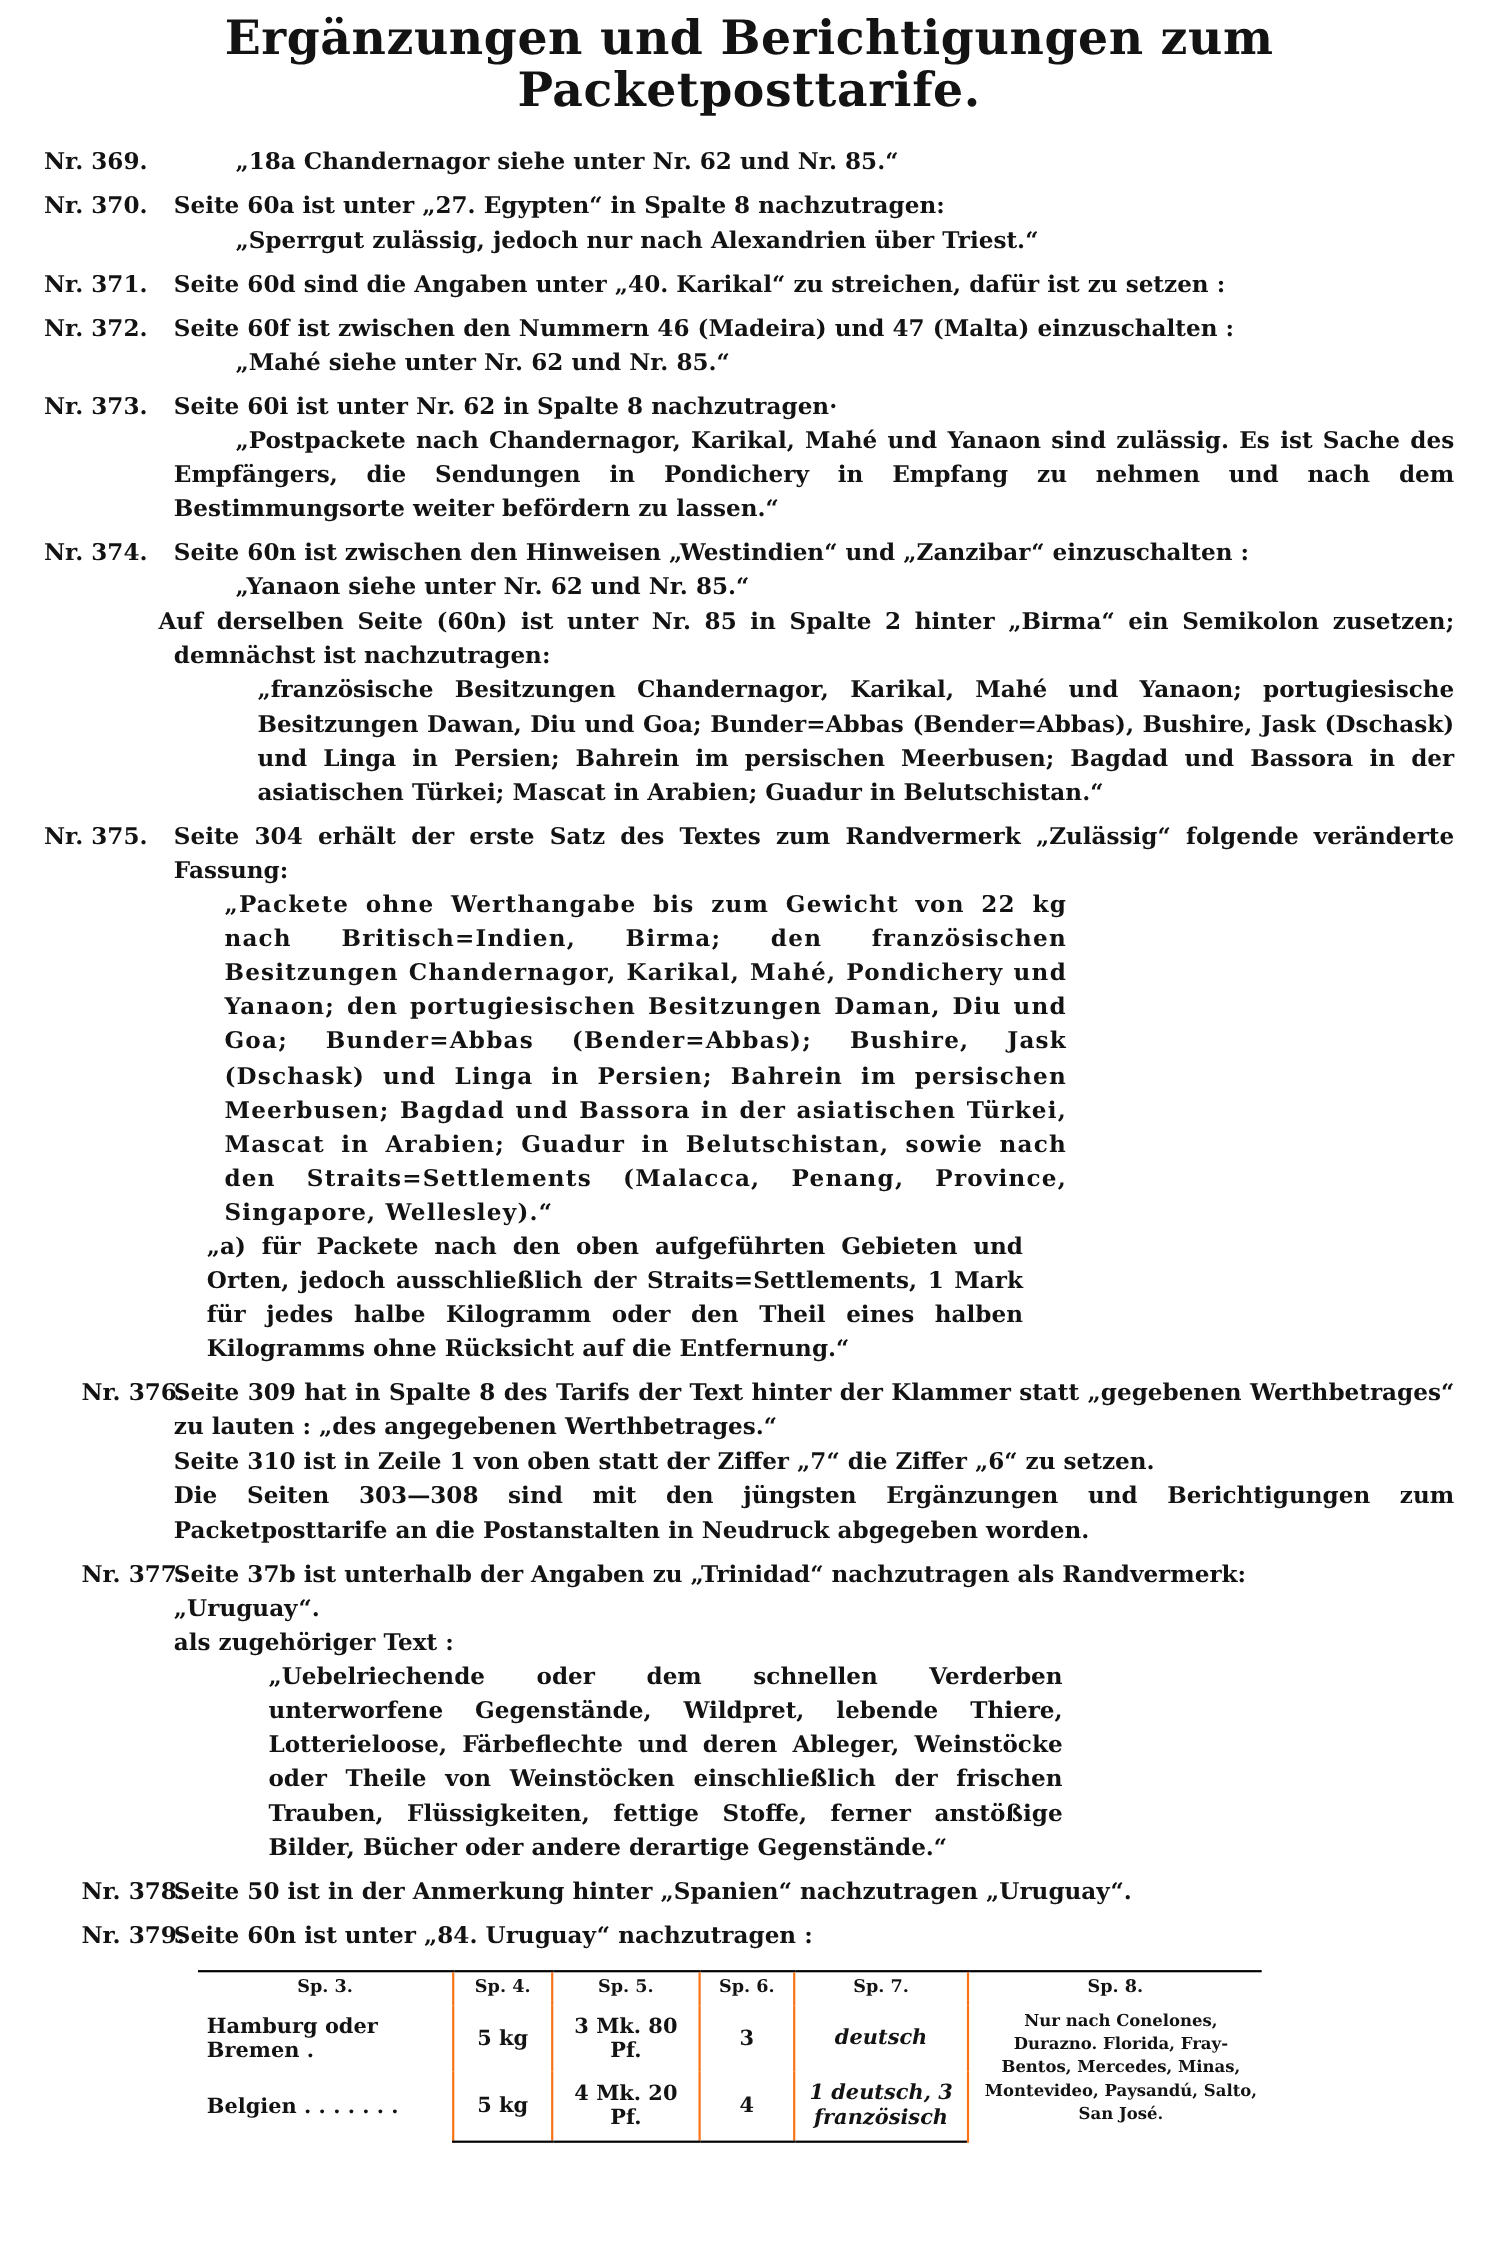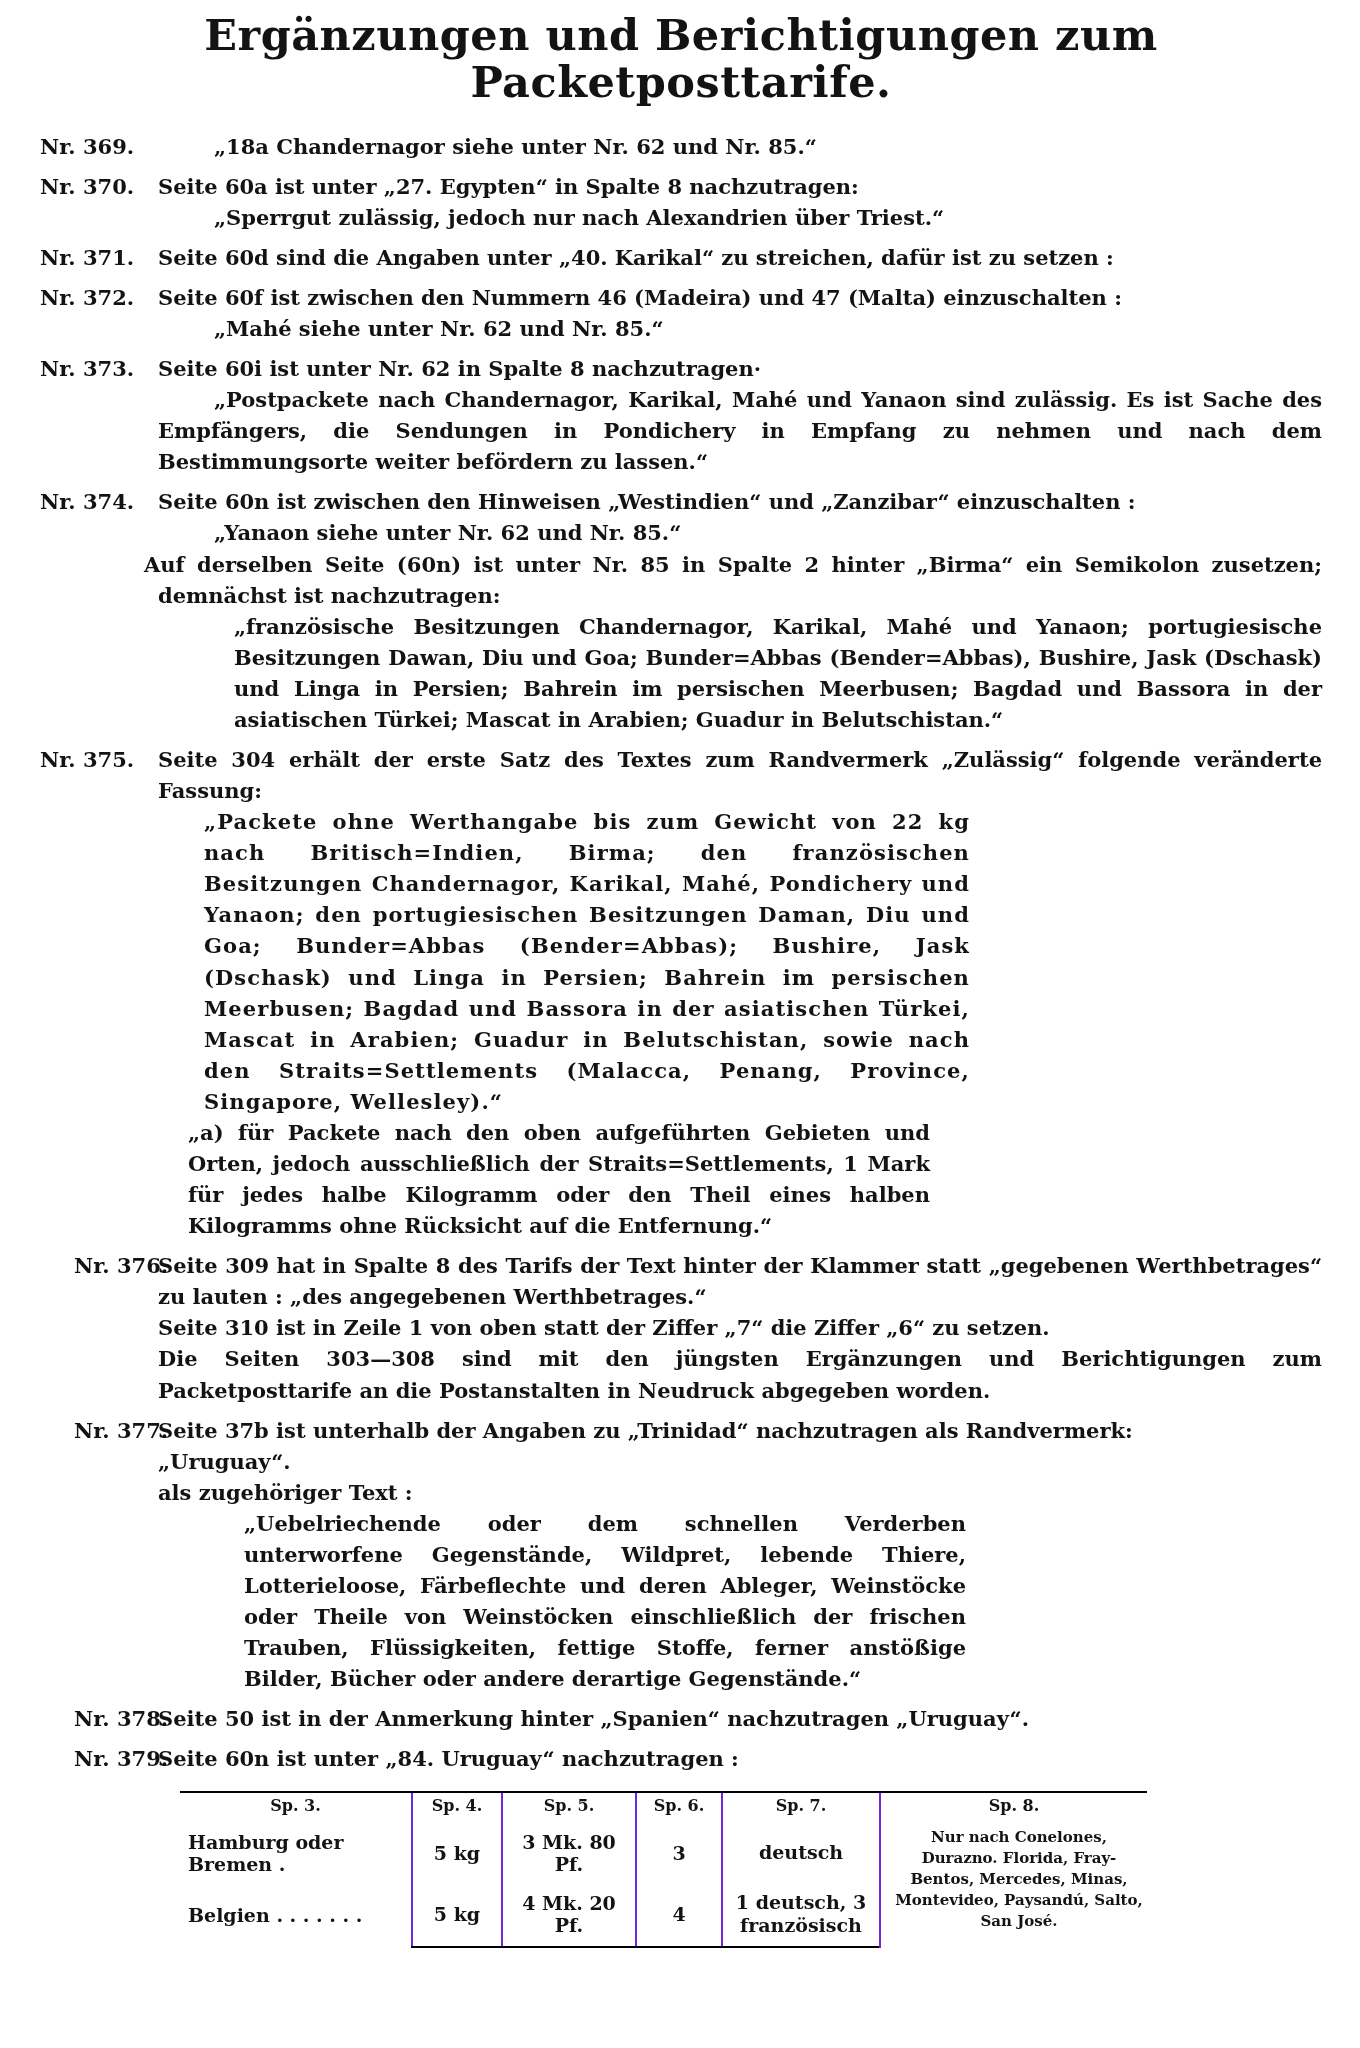--- a/index.html
+++ b/index.html
@@ -33,28 +33,28 @@
     margin:16px 0 0 140px;
     font-size:19px;
   }
   .tarif th {
     font-size:16px; font-weight:bold;
     padding:3px 6px 8px 6px;
     border-top:2px solid #000;
     text-align:center;
   }
   .tarif td { padding:8px 8px; vertical-align:middle; }
-  .vl { border-left:2px solid #6d28d9; }
+  .vl { border-left:2px solid #f97316; }
   .bb { border-bottom:2px solid #000; }
   .c  { text-align:center; }
   td.place { width:215px; text-align:left; }
   td.w4 { width:72px; }
   td.w5 { width:116px; }
   td.w6 { width:68px; }
-  td.w7 { width:140px; line-height:1.25; }
+  td.w7 { width:140px; line-height:1.25;font-style:italic; }
   td.col8 {
     width:248px; font-size:15px; line-height:1.4;
     text-align:center; vertical-align:top; padding:4px 4px 4px 14px;
   }
 </style>
 </head>
 <body>
 
 <div class="page">
 

